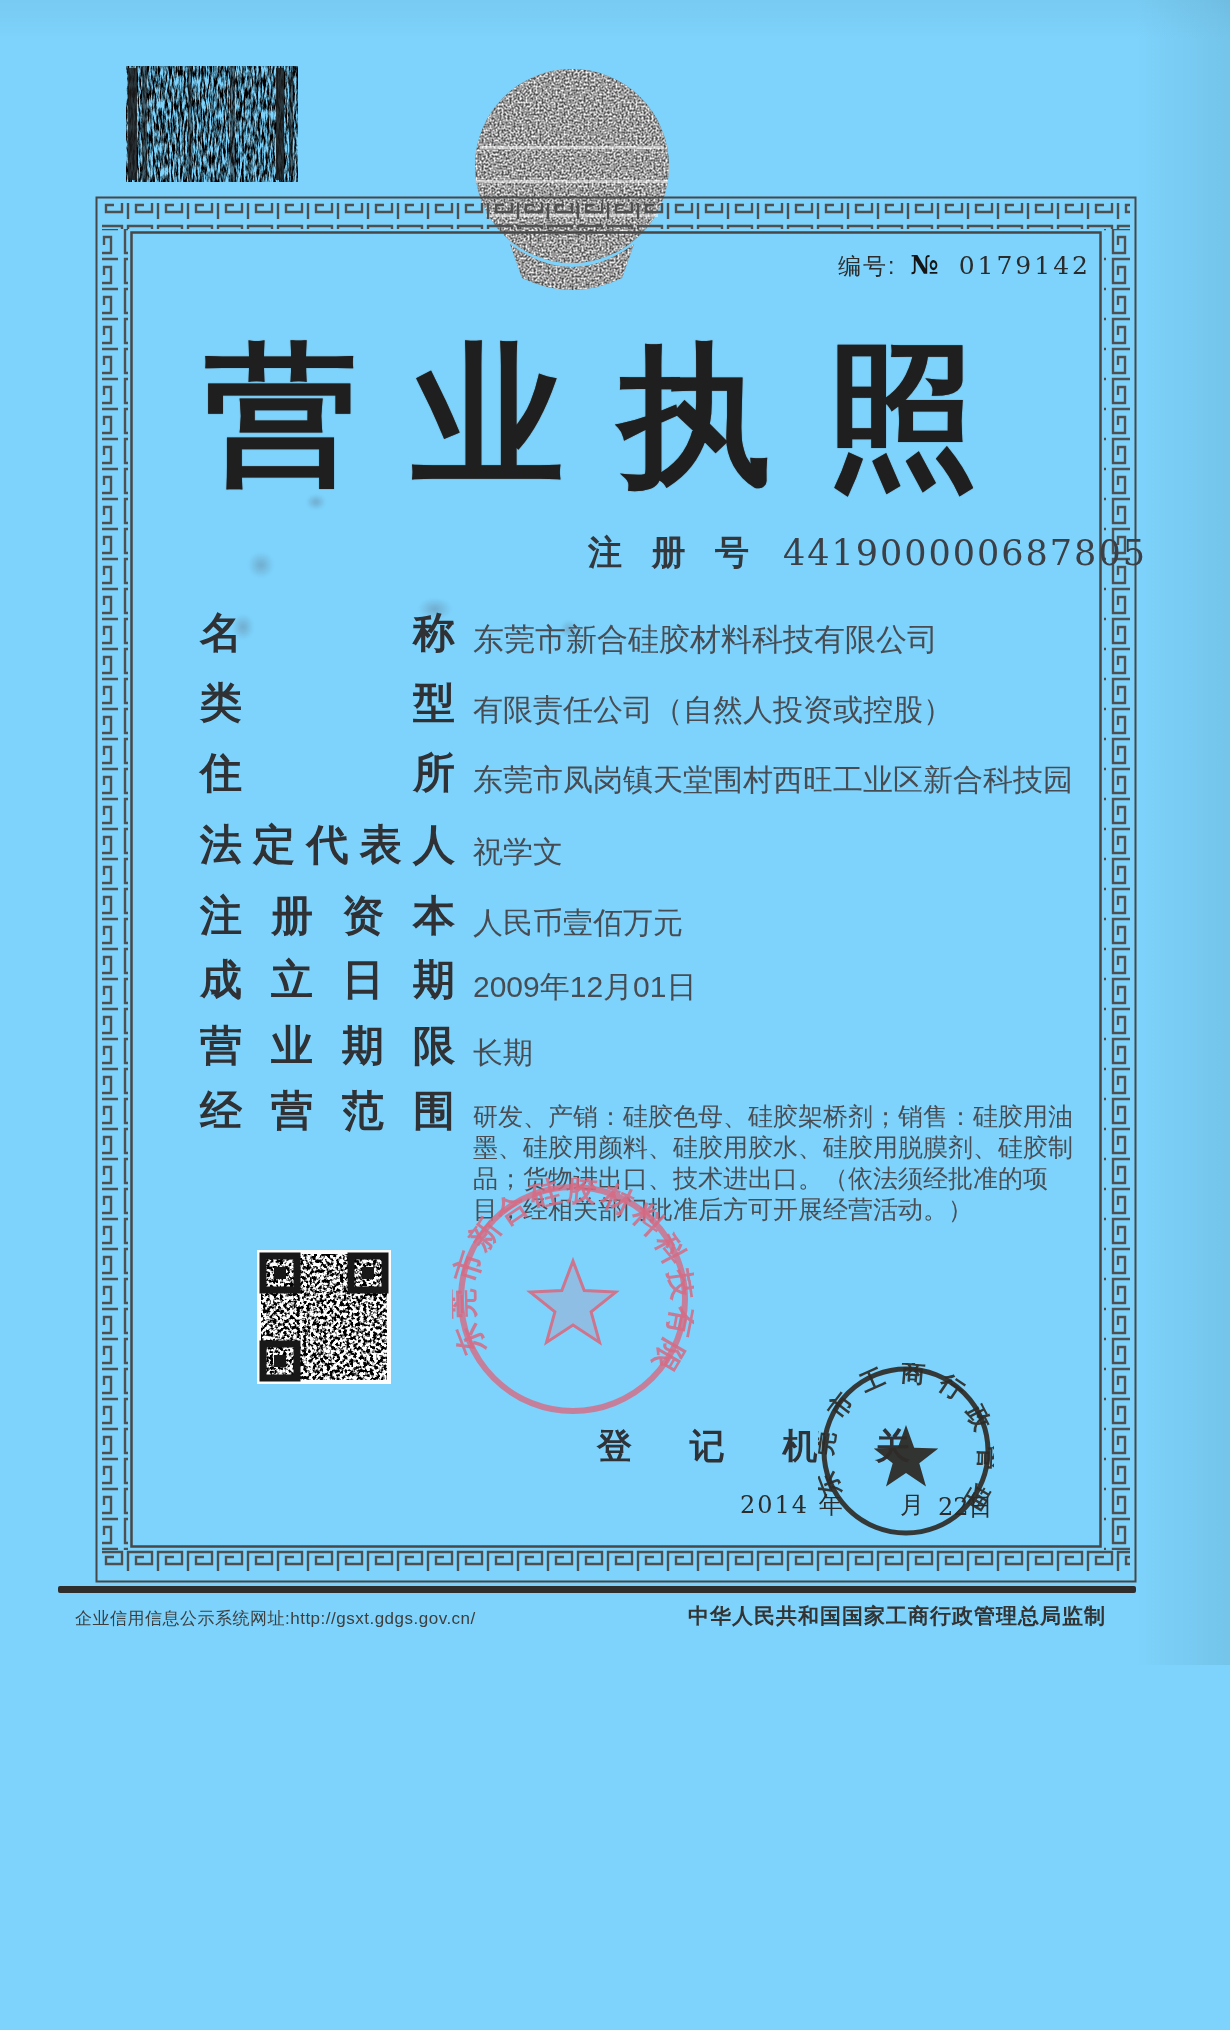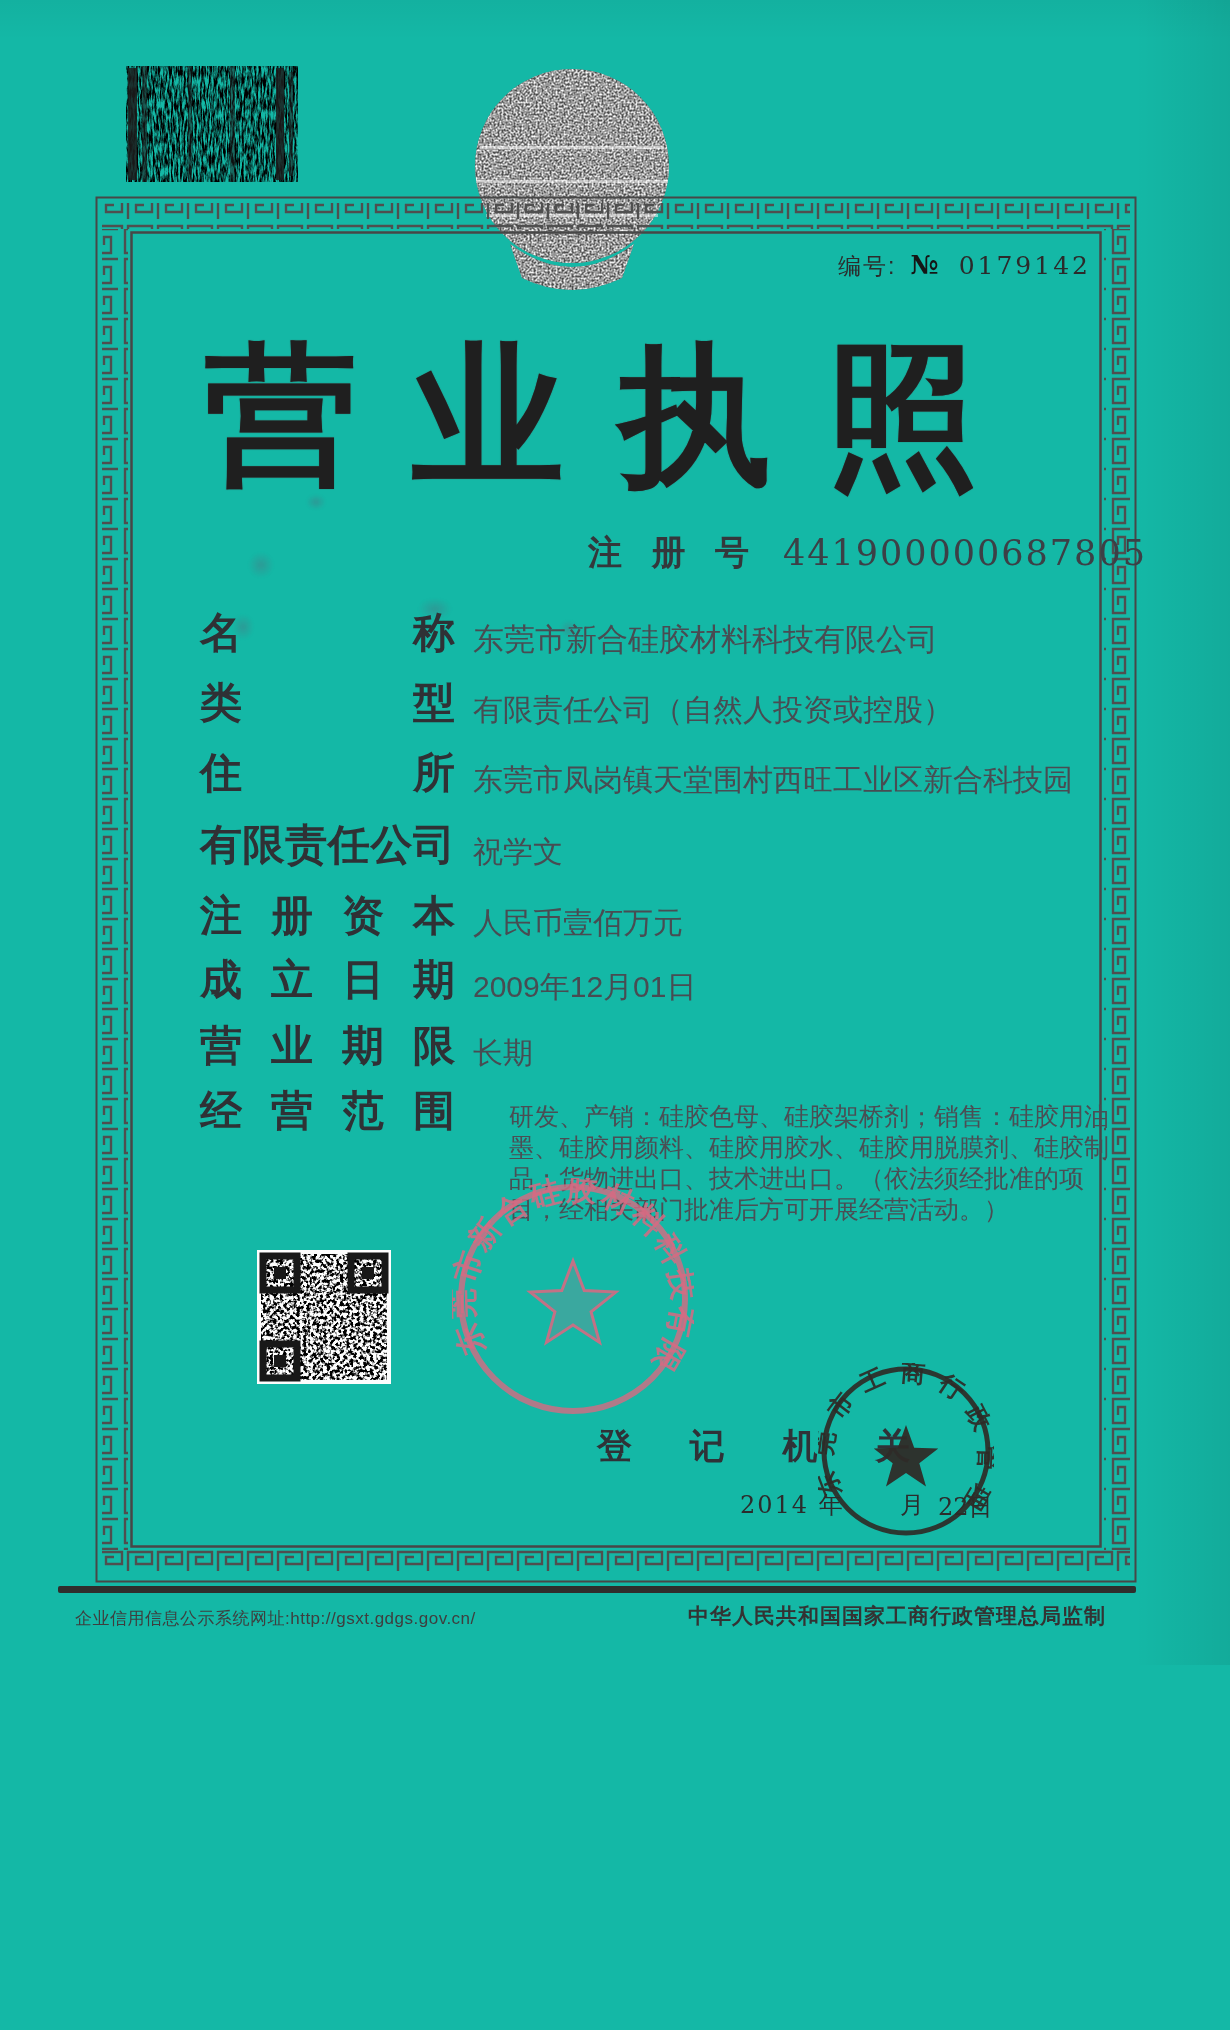--- a/index.html
+++ b/index.html
@@ -1,18 +1,18 @@
 <!DOCTYPE html>
 <html><head>
 <meta charset="utf-8">
 <style>
   html,body{margin:0;padding:0;background:#e9e8e6;}
   .page{
     position:relative;width:1230px;height:2030px;margin:0 auto;
-    background:#14b8a6;overflow:hidden;
+    background:#7dd3fc;overflow:hidden;
     font-family:"Liberation Sans",sans-serif;color:#333;
   }
   .edge-shade{position:absolute;right:0;top:0;width:95px;height:1665px;
     background:linear-gradient(to right,rgba(0,0,0,0),rgba(0,0,0,0.07));}
   .top-shade{position:absolute;left:0;top:0;width:1230px;height:40px;
     background:linear-gradient(to bottom,rgba(0,0,0,0.04),rgba(0,0,0,0));}
 
   .barcode{position:absolute;left:126px;top:66px;}
   .emblem{position:absolute;left:452px;top:58px;}
   .frame{position:absolute;left:95px;top:196px;}
@@ -32,21 +32,21 @@
   .regno-label{font-size:34px;font-weight:600;color:#34373b;letter-spacing:10px;}
   .regno-value{font-family:"DejaVu Serif",serif;font-size:35px;color:#3c4046;margin-left:24px;letter-spacing:2px;}
 
   .row{position:absolute;left:200px;display:flex;align-items:flex-end;}
   .row .flabel{
     width:255px;flex:0 0 255px;font-size:42px;font-weight:700;color:#2f3135;
     text-align:justify;text-align-last:justify;-moz-text-align-last:justify;
   }
   .row .fvalue{margin-left:18px;font-size:30px;color:#484c52;white-space:nowrap;}
   .row--name .fvalue{font-size:31px;}
-  .row--scope{align-items:flex-start;gap:36px;}
+  .row--scope{align-items:flex-start;}
   .row--scope .fvalue{white-space:normal;width:622px;font-size:25px;line-height:31px;margin-top:18px;color:#4a4e54;}
 
   .qr{position:absolute;left:257px;top:1250px;}
   .company-seal{position:absolute;left:452px;top:1178px;}
   .registry-label{position:absolute;left:597px;top:1423px;font-size:35px;font-weight:600;color:#2f3237;letter-spacing:24px;white-space:nowrap;}
   .registry-seal{position:absolute;left:818px;top:1363px;}
 
   .date-part{position:absolute;font-family:"DejaVu Serif",serif;font-size:24px;color:#2c2c2c;white-space:nowrap;}
   .date-p1{left:740px;top:1489px;letter-spacing:2px;}
   .date-p2{left:900px;top:1489px;}
@@ -150,21 +150,21 @@
   </div>
   <div class="row" style="top:675px">
     <span class="flabel">类型</span>
     <span class="fvalue">有限责任公司（自然人投资或控股）</span>
   </div>
   <div class="row" style="top:745px">
     <span class="flabel">住所</span>
     <span class="fvalue">东莞市凤岗镇天堂围村西旺工业区新合科技园</span>
   </div>
   <div class="row" style="top:817px">
-    <span class="flabel">有限责任公司</span>
+    <span class="flabel">法定代表人</span>
     <span class="fvalue">祝学文</span>
   </div>
   <div class="row" style="top:888px">
     <span class="flabel">注册资本</span>
     <span class="fvalue">人民币壹佰万元</span>
   </div>
   <div class="row" style="top:952px">
     <span class="flabel">成立日期</span>
     <span class="fvalue">2009年12月01日</span>
   </div>

